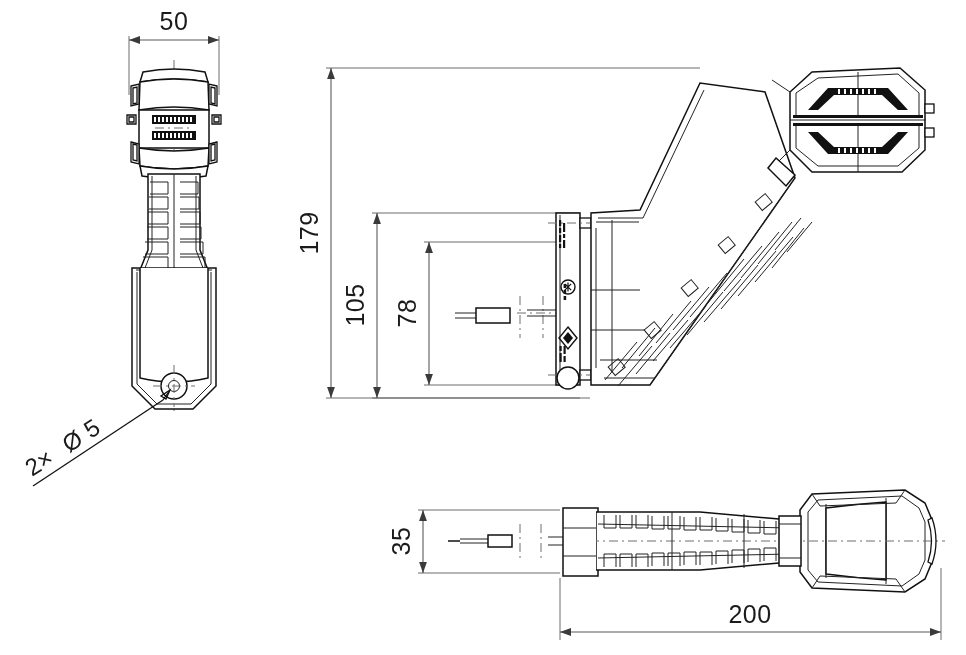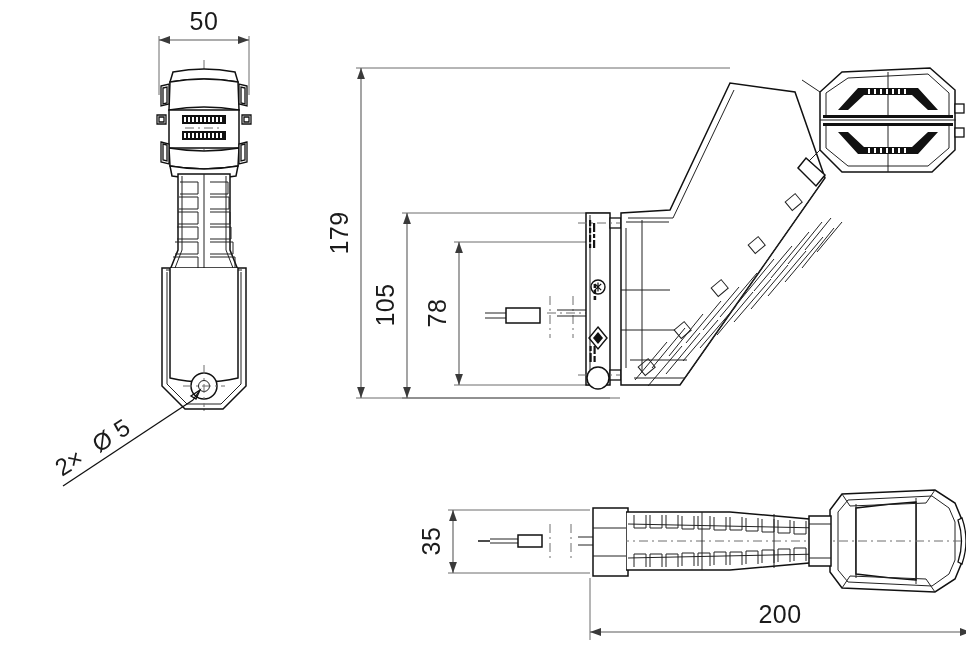--- a/index.html
+++ b/index.html
@@ -4,21 +4,21 @@
 <title>Technical Drawing</title>
 <style>
   html,body{margin:0;padding:0;}
   body{
     width:966px;height:655px;
     background:#ffffff;
     font-family:"Liberation Sans", sans-serif;
     overflow:hidden;
     position:relative;
   }
-  #sheet{position:absolute;left:0;top:0;width:775px;height:655px;padding-left:30px;}
+  #sheet{position:absolute;left:0;top:0;width:775px;height:655px;}
   svg{display:block;}
   .dimtext{
     font-family:"Liberation Sans", sans-serif;
     font-size:25px;
     fill:#1b1b1b;
     letter-spacing:0.5px;
   }
   .callout{
     font-family:"Liberation Sans", sans-serif;
     font-size:24px;

